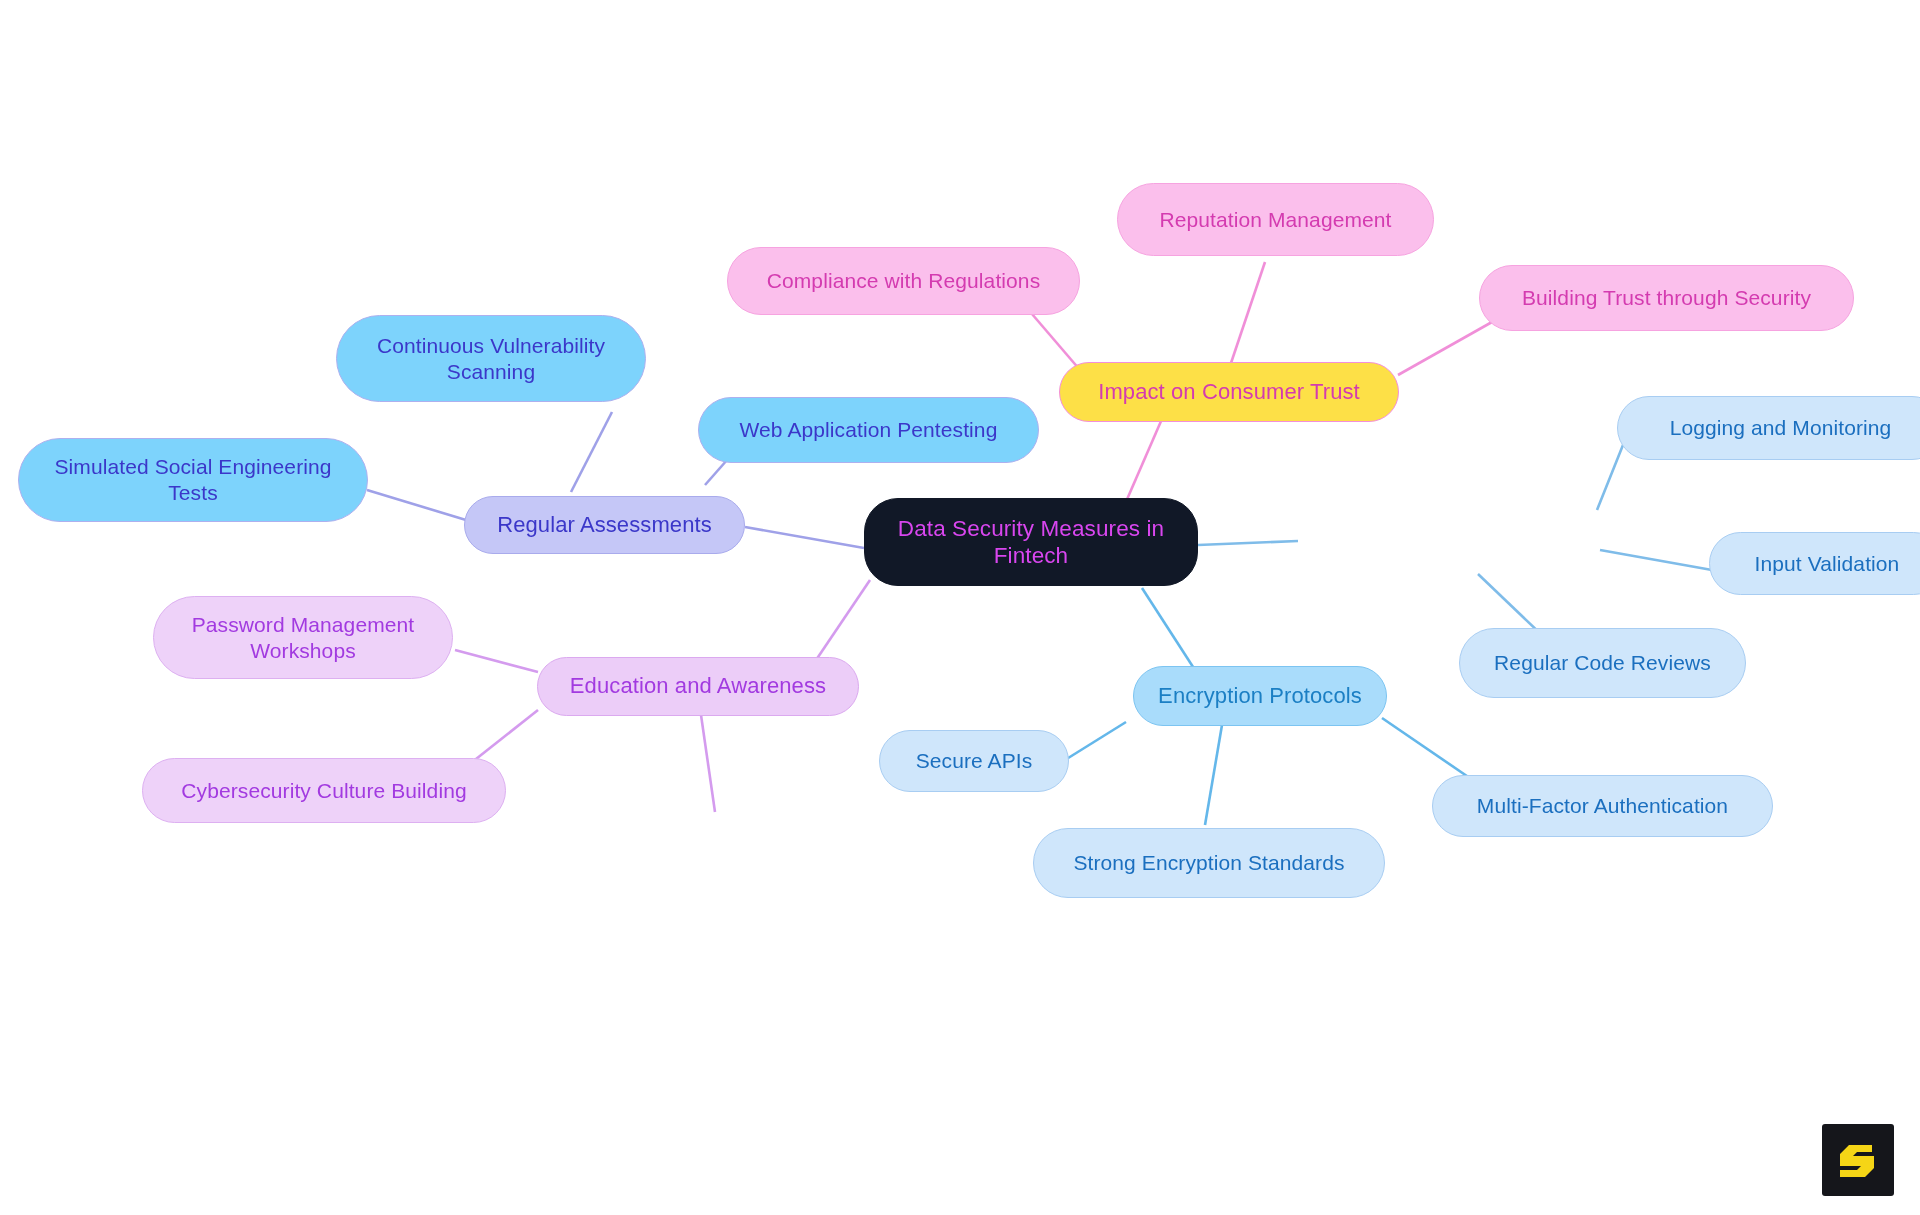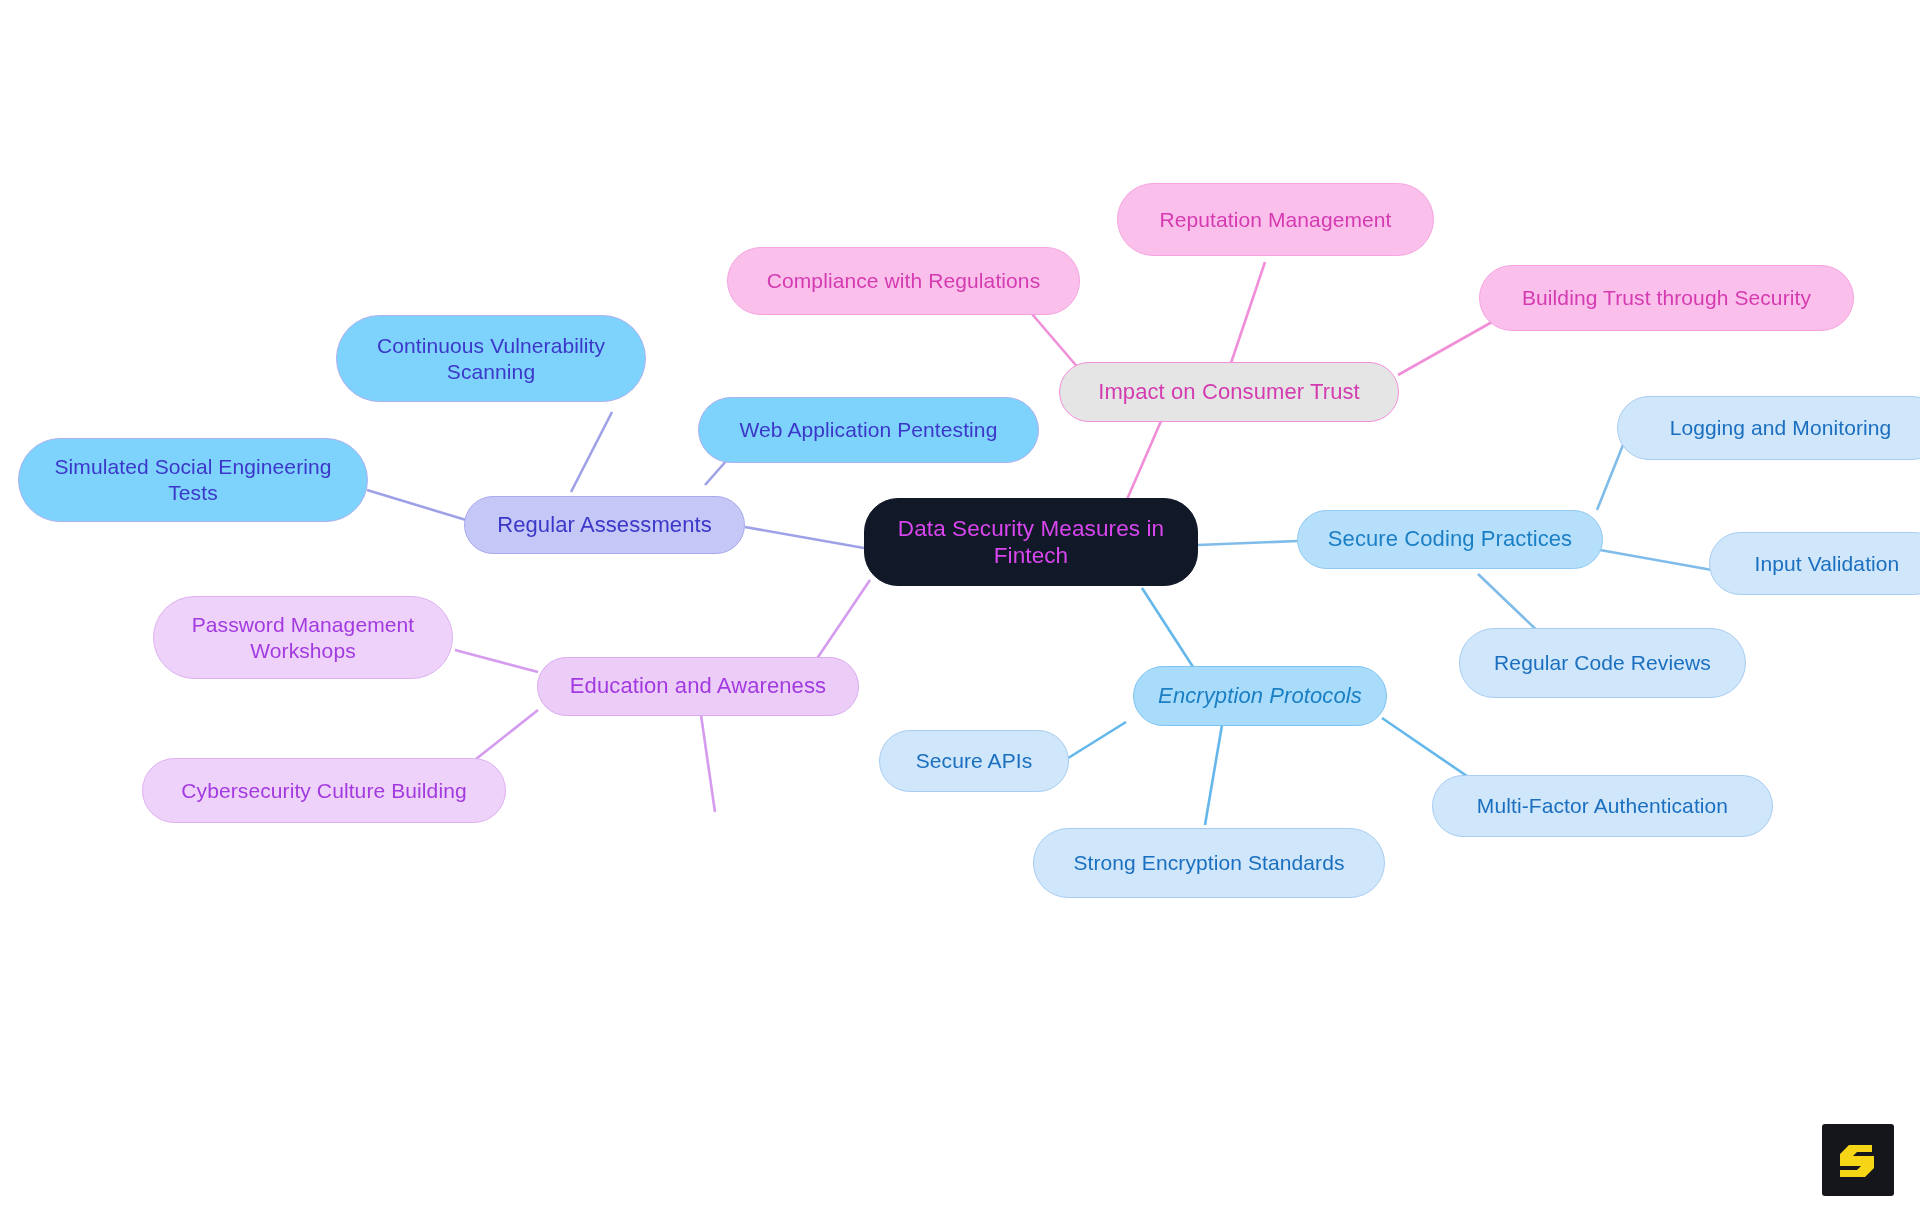--- a/index.html
+++ b/index.html
@@ -47,21 +47,21 @@
   
   .node.root {
     background: #111827;
     border-color: #111827;
     color: #d946ef;
     border-radius: 34px;
     font-size: 22.5px;
   }
   
   .node.pink-branch {
-    background: #e5e5e5;
+    background: #fde047;
     border-color: #f48fd9;
     color: #d43bb0;
     font-size: 22px;
   }
   .node.pink-leaf {
     background: #fbbfec;
     border-color: #f6a3e0;
     color: #d43bb0;
     font-size: 21px;
   }
@@ -191,34 +191,31 @@
   <div class="node violet-branch" style="left:537px; top:657px; width:322px; height:59px;">
     <span>Education and Awareness</span>
   </div>
   <div class="node violet-leaf" style="left:153px; top:596px; width:300px; height:83px;">
     <span>Password Management Workshops</span>
   </div>
   <div class="node violet-leaf" style="left:142px; top:758px; width:364px; height:65px;">
     <span>Cybersecurity Culture Building</span>
   </div>
 
-  <div class="node blue-branch" style="left:1297px; top:510px; width:306px; height:59px;">
-    <span>Secure Coding Practices</span>
-  </div>
   <div class="node blue-leaf" style="left:1617px; top:396px; width:327px; height:64px;">
     <span>Logging and Monitoring</span>
   </div>
   <div class="node blue-leaf" style="left:1709px; top:532px; width:236px; height:63px;">
     <span>Input Validation</span>
   </div>
   <div class="node blue-leaf" style="left:1459px; top:628px; width:287px; height:70px;">
     <span>Regular Code Reviews</span>
   </div>
 
-  <div class="node blue-branch deep" style="left:1133px; top:666px; width:254px; height:60px;font-style:italic;">
+  <div class="node blue-branch deep" style="left:1133px; top:666px; width:254px; height:60px;">
     <span>Encryption Protocols</span>
   </div>
   <div class="node blue-leaf" style="left:879px; top:730px; width:190px; height:62px;">
     <span>Secure APIs</span>
   </div>
   <div class="node blue-leaf" style="left:1033px; top:828px; width:352px; height:70px;">
     <span>Strong Encryption Standards</span>
   </div>
   <div class="node blue-leaf" style="left:1432px; top:775px; width:341px; height:62px;">
     <span>Multi-Factor Authentication</span>

